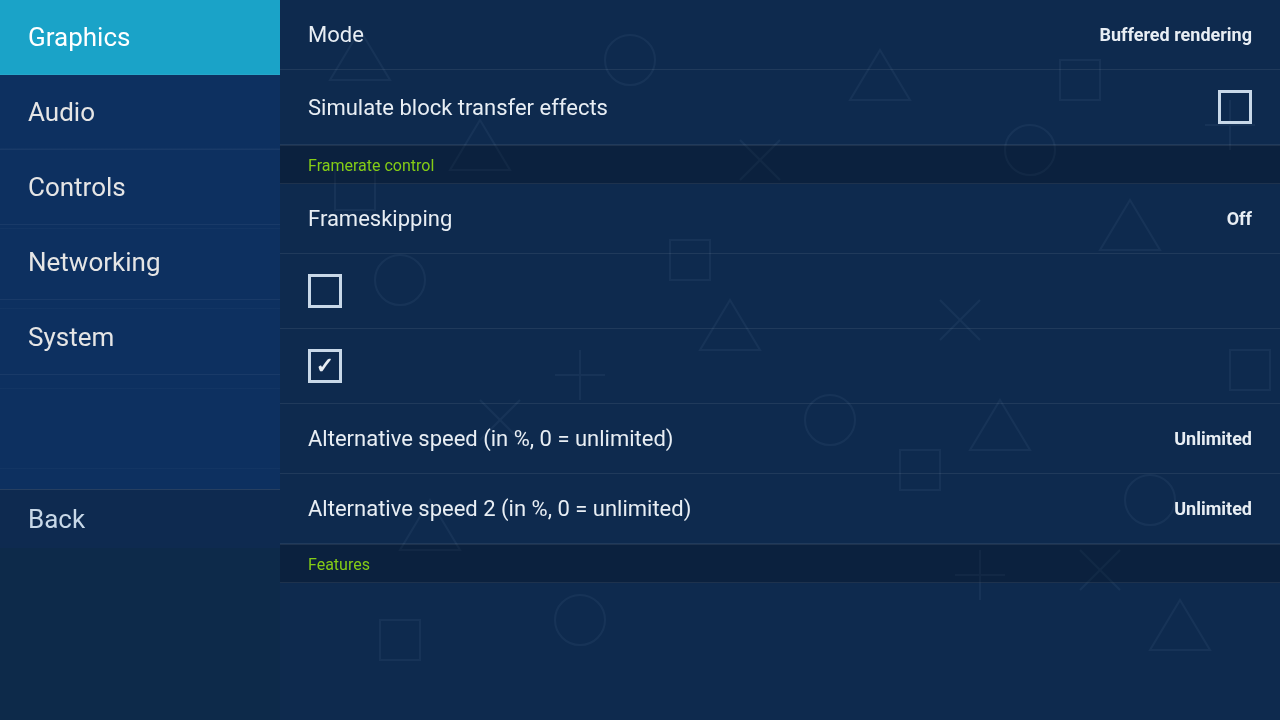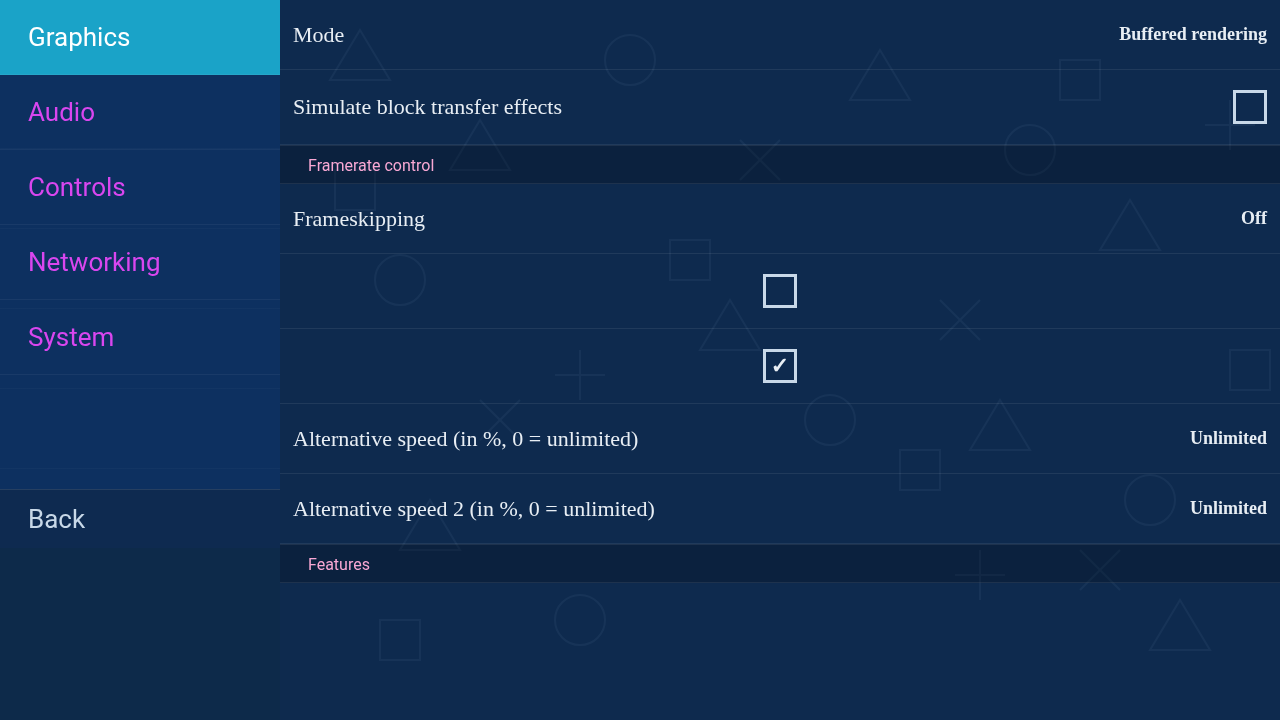--- a/index.html
+++ b/index.html
@@ -35,21 +35,21 @@
         transparent 79px,
         rgba(255,255,255,0.3) 79px,
         rgba(255,255,255,0.3) 80px
       );
       pointer-events: none;
     }
 
     .sidebar-item {
       padding: 22px 28px;
       font-size: 26px;
-      color: #d946ef;
+      color: #e5e5e5;
       cursor: pointer;
       position: relative;
       z-index: 1;
       border-bottom: 1px solid rgba(255,255,255,0.05);
     }
 
     .sidebar-item.active {
       background: #1aa3c8;
       color: #ffffff;
     }
@@ -79,45 +79,44 @@
     }
 
     .settings-list {
       position: relative;
       z-index: 1;
     }
 
     .settings-row {
       display: flex;
       align-items: center;
-      justify-content: center;
-      padding: 20px 13px;
+      justify-content: flex-start;
+      padding: 20px 28px;
       border-bottom: 1px solid rgba(255,255,255,0.08);
       min-height: 70px;
-      font-family: Liberation Serif, serif;
     }
 
     .settings-label {
       font-size: 22px;
       color: #e8eef4;
       flex: 1;
     }
 
     .settings-value {
       font-size: 18px;
       color: #e8eef4;
       font-weight: bold;
       margin-left: 20px;
       white-space: nowrap;
     }
 
     .section-header {
       padding: 10px 28px 8px;
       font-size: 16px;
-      color: #f9a8d4;
+      color: #84cc16;
       background: rgba(0,0,0,0.2);
       border-bottom: 1px solid rgba(255,255,255,0.08);
       border-top: 1px solid rgba(255,255,255,0.08);
     }
 
     
     .checkbox {
       width: 34px;
       height: 34px;
       border: 3px solid #c8d8e8;

